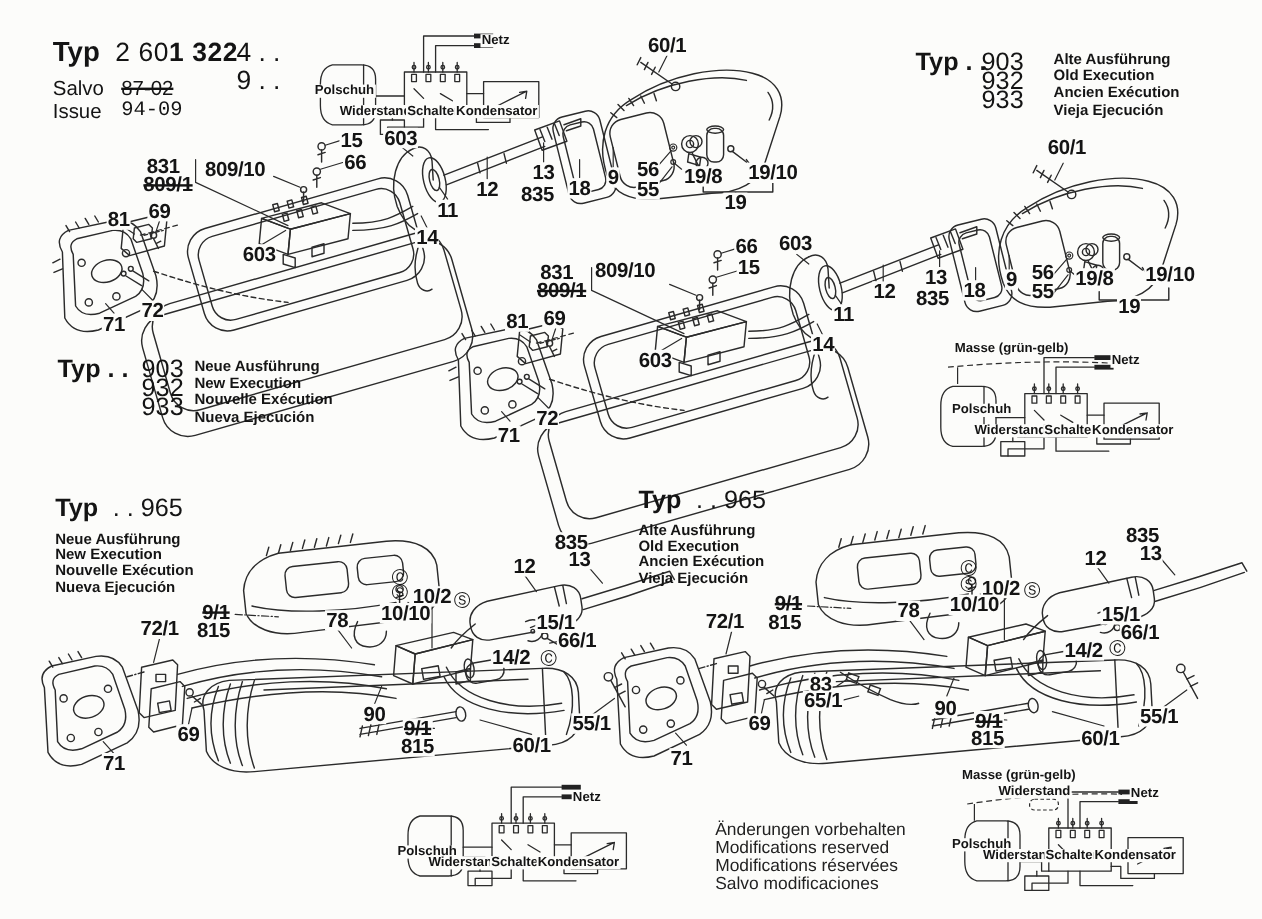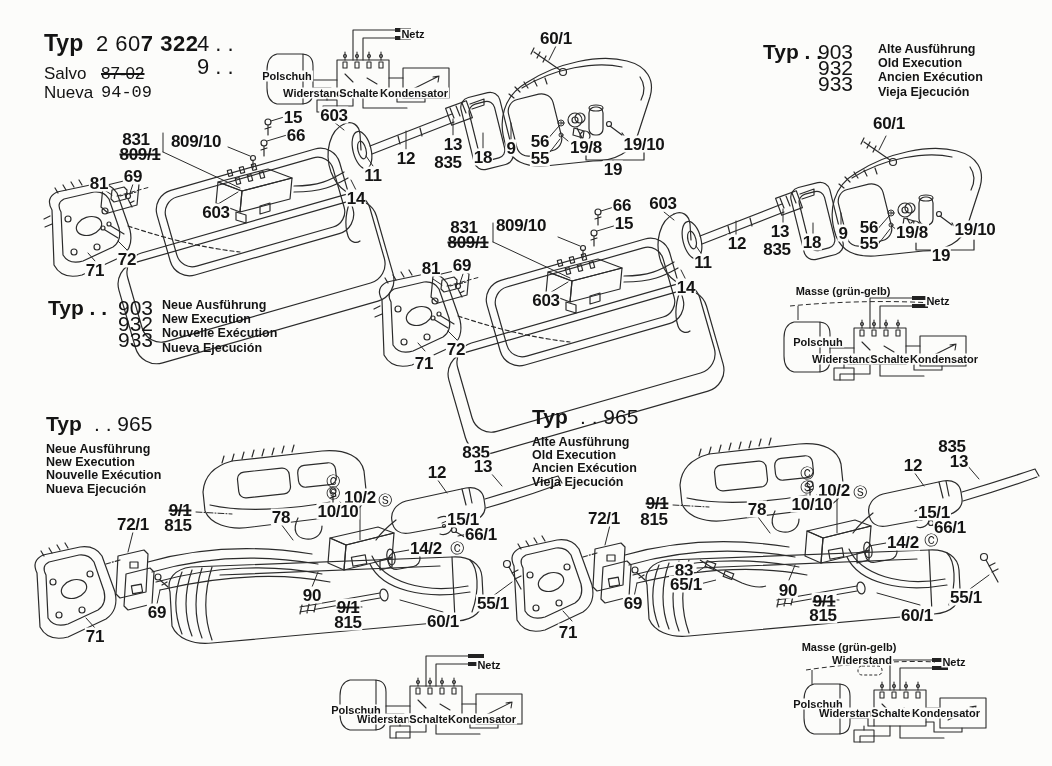--- a/index.html
+++ b/index.html
@@ -416,26 +416,26 @@
       <span class="wlabel" style="left: 862px; top: 660px;">Widerstand</span>
       <span class="wlabel" style="left: 954px; top: 662px;">Netz</span>
       <span class="wlabel" style="left: 818px; top: 704px;">Polschuh</span>
       <span class="wlabel" style="left: 849px; top: 713px;">Widerstand</span>
       <span class="wlabel" style="left: 893px; top: 713px;">Schalter</span>
       <span class="wlabel" style="left: 946px; top: 713px;">Kondensator</span>
     </div>
 
   <div class="abs" style="left:44px;top:28px;width:250px;height:80px;">
     <span class="abs h-typ" style="left:0;top:2px;">Typ</span>
-    <span class="abs h-code" style="left:52px;top:3px;"><span>2 60</span><b>7 322</b></span>
+    <span class="abs h-code" style="left:52px;top:3px;"><span>2 60</span><b>1 322</b></span>
     <span class="abs h-suffix" style="left:153px;top:3px;">4 . .</span>
     <span class="abs h-suffix" style="left:153px;top:26px;">9 . .</span>
     <span class="abs h-meta" style="left:0;top:36px;">Salvo</span>
     <span class="abs h-meta struck" style="left:57px;top:36px;">87-02</span>
-    <span class="abs h-meta" style="left:0;top:55px;">Nueva</span>
+    <span class="abs h-meta" style="left:0;top:55px;">Issue</span>
     <span class="abs h-meta" style="left:57px;top:55px;font-family:Liberation Mono, monospace;">94-09</span>
   </div>
 
   <div class="abs" style="left:763px;top:39px;">
     <span class="abs typ-word" style="left:0;top:1px;">Typ . .</span>
     <span class="abs typ-num" style="left:55px;top:1px;">903</span>
     <span class="abs typ-num" style="left:55px;top:17px;">932</span>
     <span class="abs typ-num" style="left:55px;top:33px;">933</span>
     <div class="abs langs" style="left:115px;top:3px;">
       <div>Alte Ausführung</div>
@@ -473,14 +473,20 @@
     <span class="abs typ-word" style="left:0;top:2px;">Typ</span>
     <span class="abs typ-num" style="left:48px;top:2px;">. . 965</span>
     <div class="abs langs tight" style="left:0;top:33px;">
       <div>Alte Ausführung</div>
         <div>Old Execution</div>
       <div>Ancien Exécution</div>
         <div>Vieja Ejecución</div>
     </div>
   </div>
 
+  <div id="footer-note" class="abs" style="left:596px;top:685px;">
+    <div>Änderungen vorbehalten</div>
+    <div>Modifications reserved</div>
+    <div>Modifications réservées</div>
+    <div>Salvo modificaciones</div>
+  </div>
 
 </div>
 
 </body></html>

